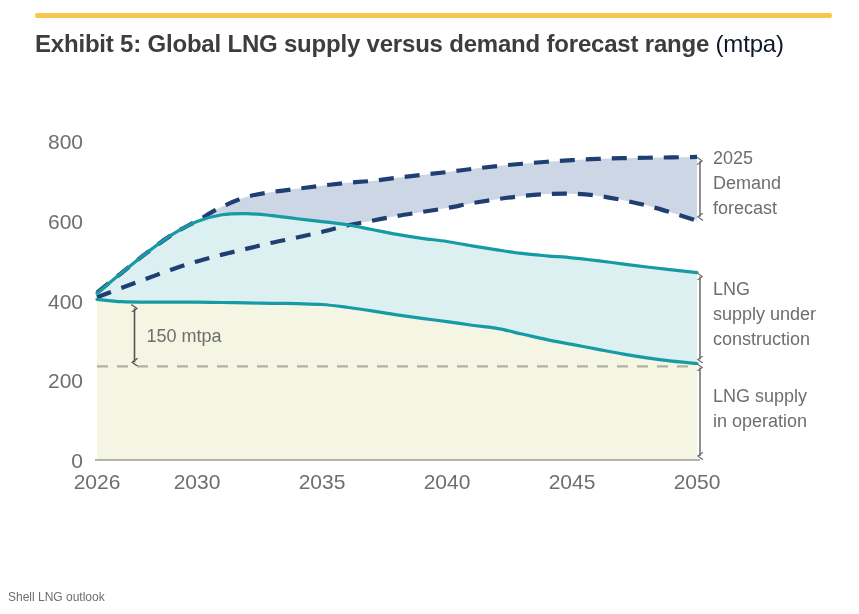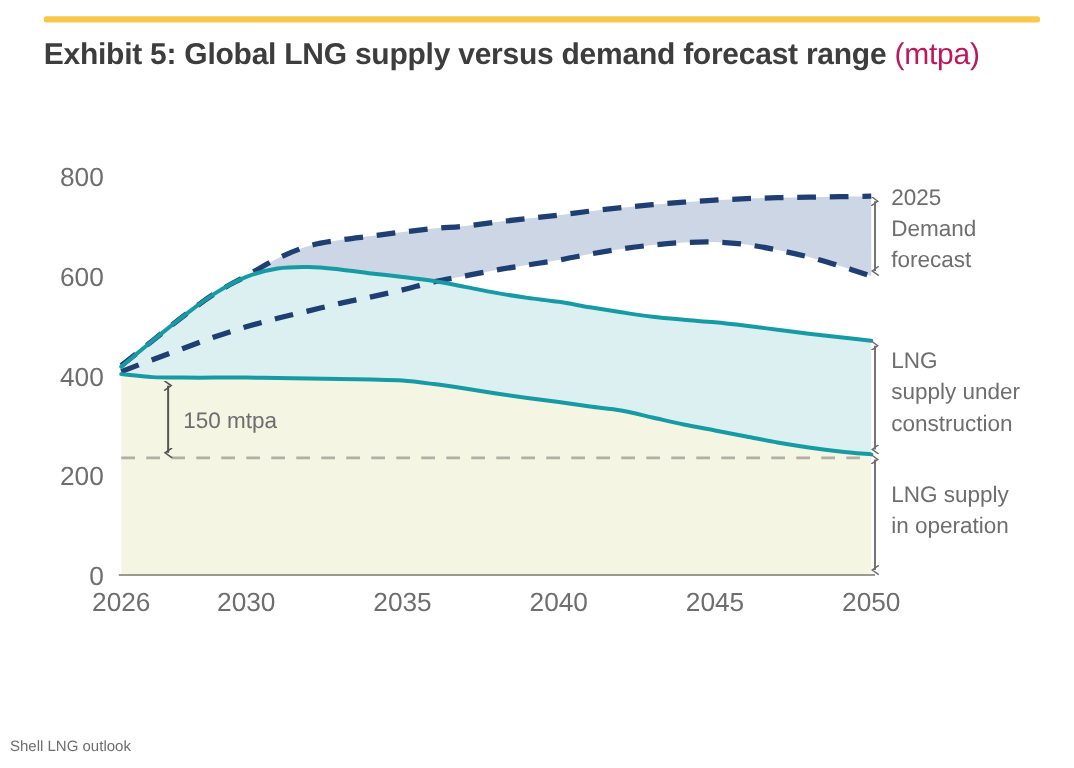--- a/index.html
+++ b/index.html
@@ -36,21 +36,21 @@
     top: 28px;
     width: 770px;
     font-size: 24px;
     font-weight: bold;
     line-height: 1.32;
     color: #3d3d3d;
     letter-spacing: -0.2px;
   }
   .title .unit {
     font-weight: normal;
-    color: #be185d;
+    color: #0f172a;
     margin-top: 44px;
   }
   .chart-wrap {
     position: absolute;
     left: 0;
     top: 110px;
     width: 859px;
     height: 400px;
   }
   .source {

